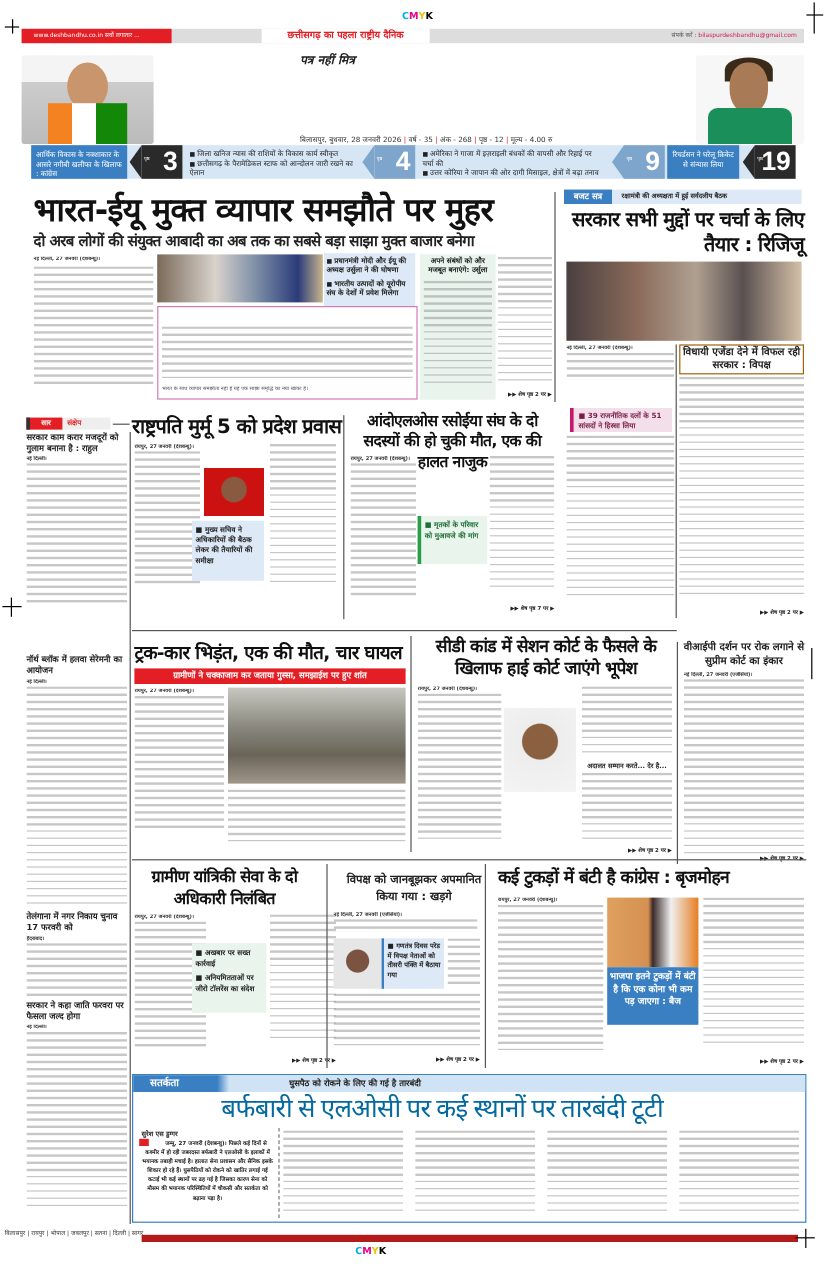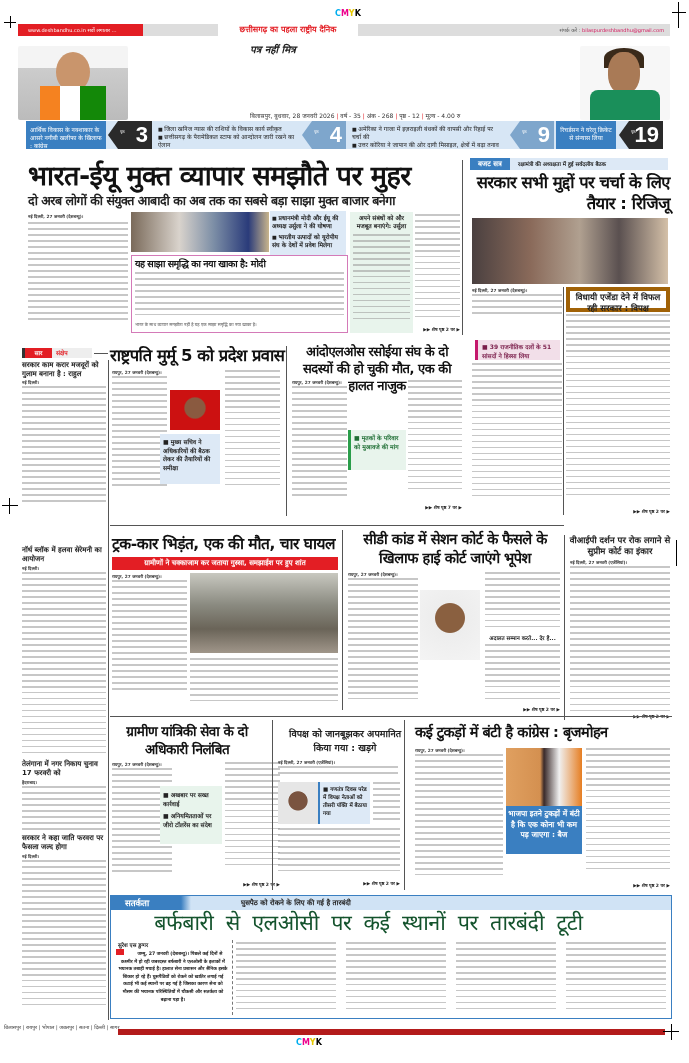--- a/index.html
+++ b/index.html
@@ -135,21 +135,20 @@
 <div class="photo-news" style="top:212px;left:131px;width:138px;height:40px;background:linear-gradient(90deg,#7a6a5a,#d9d3cc 35%,#7c8ea6 60%,#2a3b7a 85%,#c9b58c)"></div>
 <div class="bullet-box" style="top:214px;left:272px;width:72px">
     <ul>
       <li>प्रधानमंत्री मोदी और ईयू की अध्यक्ष उर्सुला ने की घोषणा</li>
       <li>भारतीय उत्पादों को यूरोपीय संघ के देशों में प्रवेश मिलेगा</li>
     </ul>
   </div>
 <div class="abs" style="top:211px;left:270px;width:76px;height:45px;background:#dde9f6;z-index:-1"></div>
 
 <div class="abs pinkbox" style="top:255px;left:131px;width:217px;height:78px">
-  <div class="hl" style="font-size:9.5px;line-height:14px;padding:1px 3px;color:#111">यह साझा समृद्धि का नया खाका है: मोदी</div>
   <div class="filler" style="left:3px;top:16px;width:209px;height:50px">
       <i></i>
       <i></i>
       <i></i>
       <i></i>
       <i></i>
       <i></i>
       <i></i>
       <i></i>
     </div>
@@ -237,21 +236,21 @@
       <i></i>
       <i></i>
       <i></i>
       <i></i>
       <i></i>
       <i></i>
       <i></i>
     </div>
   </div>
 
-<div class="abs" style="top:287px;left:566px;width:104px;height:25px;border:4px solid #a16207;text-align:center;font-size:8.5px;font-weight:bold;line-height:11px;padding-top:1px">विधायी एजेंडा देने में विफल रही सरकार : विपक्ष</div>
+<div class="abs" style="top:287px;left:566px;width:104px;height:25px;border:1px solid #a16207;text-align:center;font-size:8.5px;font-weight:bold;line-height:11px;padding-top:1px">विधायी एजेंडा देने में विफल रही सरकार : विपक्ष</div>
 <div class="abs" style="top:314px;left:566px;width:104px;height:200px">
     <div class="filler" style="left:0;top:0;width:104px;height:190px">
       <i></i>
       <i></i>
       <i></i>
       <i></i>
       <i></i>
       <i></i>
       <i></i>
       <i></i>
@@ -750,21 +749,21 @@
       <i></i>
     </div>
     <div class="contd" style="position:absolute;bottom:0;right:0">▶▶ <span>शेष पृष्ठ 2 पर</span> ▶</div>
   </div>
 
 <div class="abs" style="top:895px;left:110px;width:562px;height:124px;border:1px solid #3a7fc1"></div>
 <div class="abs" style="top:896px;left:111px;width:560px;height:14px;background:linear-gradient(90deg,#3a7fc1 0,#3a7fc1 40px,#3a7fc1 70px,#d0e3f5 80px)">
   <span style="position:absolute;left:14px;top:0;color:#fff;font-size:8.5px;font-weight:bold;line-height:14px">सतर्कता</span>
   <span style="position:absolute;left:130px;top:0;color:#222;font-size:7px;font-weight:bold;line-height:14px;white-space:nowrap">घुसपैठ को रोकने के लिए की गई है तारबंदी</span>
 </div>
-<div class="abs hl" style="top:910px;left:110px;width:517px;text-align:center;font-size:21.5px;line-height:28px;font-weight:normal;color:#14532d;font-family:Liberation Mono, monospace">बर्फबारी से एलओसी पर कई स्थानों पर तारबंदी टूटी</div>
+<div class="abs hl" style="top:910px;left:110px;width:517px;text-align:center;font-size:21.5px;line-height:28px;font-weight:normal;color:#0369a1;font-family:Liberation Serif, serif">बर्फबारी से एलओसी पर कई स्थानों पर तारबंदी टूटी</div>
 <div class="abs" style="top:941px;left:118px;width:110px;font-size:5.5px;font-weight:bold">सुरेश एस डुग्गर</div>
 <div class="abs" style="top:949px;left:116px;width:8px;height:6px;background:#e31e24"></div>
 <div class="abs" style="top:950px;left:118px;width:110px;font-size:4.7px;line-height:7.6px;text-align:center;color:#222;font-weight:bold;text-indent:14px;overflow:hidden;height:66px">जम्मू, 27 जनवरी (देशबन्धु)। पिछले कई दिनों से कश्मीर में हो रही जबरदस्त बर्फबारी ने एलओसी के इलाकों में भयानक तबाही मचाई है। हालात सेना प्रशासन और सैनिक इसके शिकार हो रहे हैं। घुसपैठियों को रोकने को खातिर लगाई गई कटाई भी कई स्थानों पर ढह गई है जिसका कारण सेना को मौसम की भयानक परिस्थितियों में चौकसी और सतर्कता को बढ़ाना पड़ा है।</div>
 <div class="abs" style="top:940px;left:232px;width:1px;height:75px;border-left:1px dashed #777"></div>
 <div class="abs" style="top:942px;left:236px;width:430px;height:72px">
   <div class="filler" style="left:0;top:0;width:100px;height:70px">
       <i></i>
       <i></i>
       <i></i>
       <i></i>

